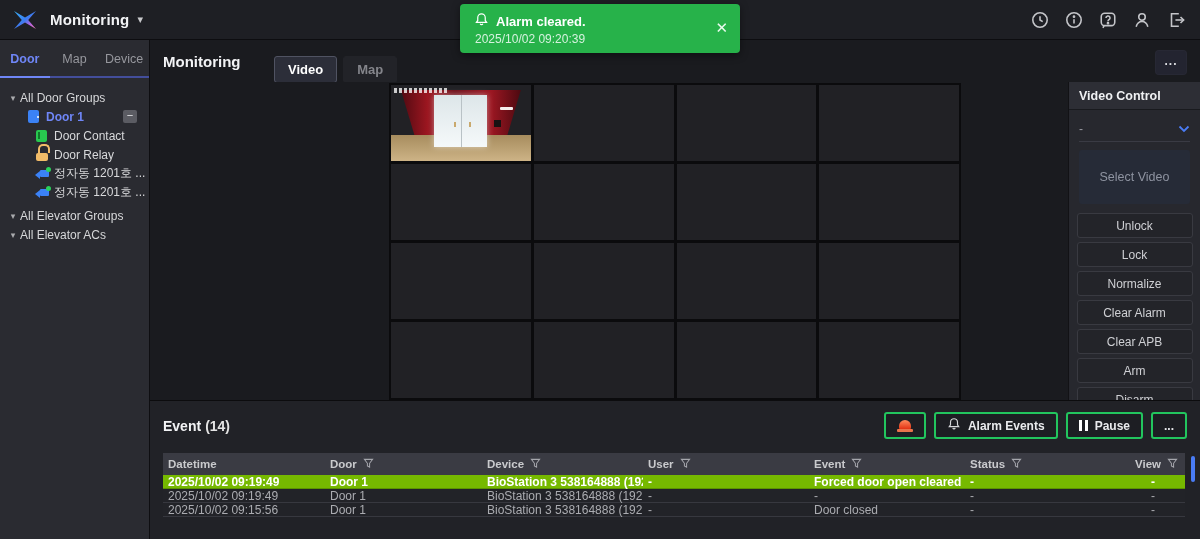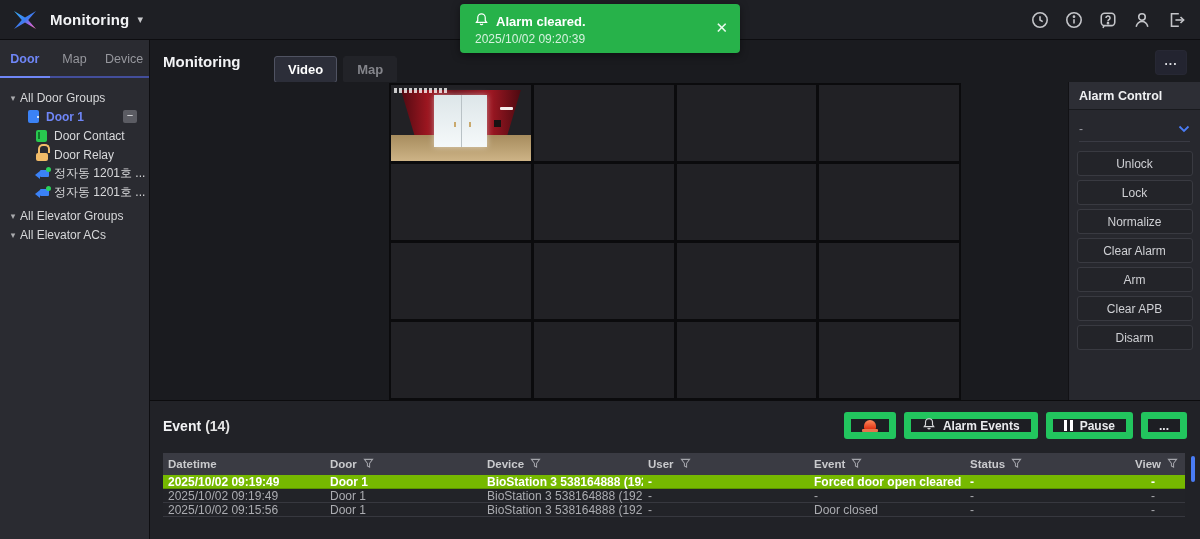--- a/index.html
+++ b/index.html
@@ -108,21 +108,21 @@
   .dc-btn { display:block; width:116px; margin:4px auto 0 auto; height:25px; background:#232429;
     border:1px solid #393a41; border-radius:3px; color:#cfd0d4; font-size:12px;
     font-family:"Liberation Sans",sans-serif; cursor:pointer; }
 
   
   .ev { position:absolute; left:150px; top:400px; width:1050px; height:139px; background:#212227;
     border-top:1px solid #0c0c0e; }
   .ev-title { position:absolute; left:13px; top:17px; font-size:14px; font-weight:bold; color:#f2f3f5; }
   .ev-count { color:#e5e5e5; margin-left:4px; }
   .ev-tools { position:absolute; right:13px; top:11px; display:flex; gap:8px; }
-  .ebtn { height:27px; background:#1d1e23; border:7px solid #22c55e; border-radius:3px; color:#e9eaed;
+  .ebtn { height:27px; background:#1d1e23; border:2px solid #22c55e; border-radius:3px; color:#e9eaed;
     font-size:12px; font-weight:bold; display:flex; align-items:center; gap:7px; padding:0 11px;
     font-family:"Liberation Sans",sans-serif; cursor:pointer; }
   .siren { width:16px; height:12px; position:relative; }
   .siren::before { content:""; position:absolute; left:2px; top:0; width:12px; height:9px;
     background:linear-gradient(#ff8a5c,#e23314); border-radius:6px 6px 1px 1px; }
   .siren::after { content:""; position:absolute; left:0; bottom:0; width:16px; height:3px;
     background:#e8734c; border-radius:1px; }
   .pause-ic { display:inline-flex; gap:3px; }
   .pause-ic i { width:3px; height:11px; background:#fff; }
   .bellsm svg { stroke:#d7d8db; fill:none; stroke-width:1.3; }
@@ -292,34 +292,35 @@
     <div class="vcell"></div>
     <div class="vcell"></div>
     <div class="vcell"></div>
     <div class="vcell"></div>
     <div class="vcell"></div>
     <div class="vcell"></div>
   </div>
 </div>
 
 <div class="dc">
-  <div class="dc-hd">Alarm Control</div>
+  <div class="dc-hd">Video Control</div>
   <div class="dc-sel">
     <span class="val">-</span>
     <svg width="12" height="8" viewBox="0 0 12 8">
         <path d="M1.5 1.5 L6 6 L10.5 1.5" stroke="#4a7cf5" stroke-width="1.8" fill="none"></path>
       </svg>
   </div>
+  <div class="dc-vbox">Select Video</div>
   <div class="dc-btns">
     <button class="dc-btn">Unlock</button>
     <button class="dc-btn">Lock</button>
     <button class="dc-btn">Normalize</button>
     <button class="dc-btn">Clear Alarm</button>
+    <button class="dc-btn">Clear APB</button>
     <button class="dc-btn">Arm</button>
-    <button class="dc-btn">Clear APB</button>
     <button class="dc-btn">Disarm</button>
   </div>
 </div>
 
 <div class="ev">
   <div class="ev-title">
     <span>Event</span><span class="ev-count">(14)</span>
   </div>
   <div class="ev-tools">
     <button class="ebtn">

